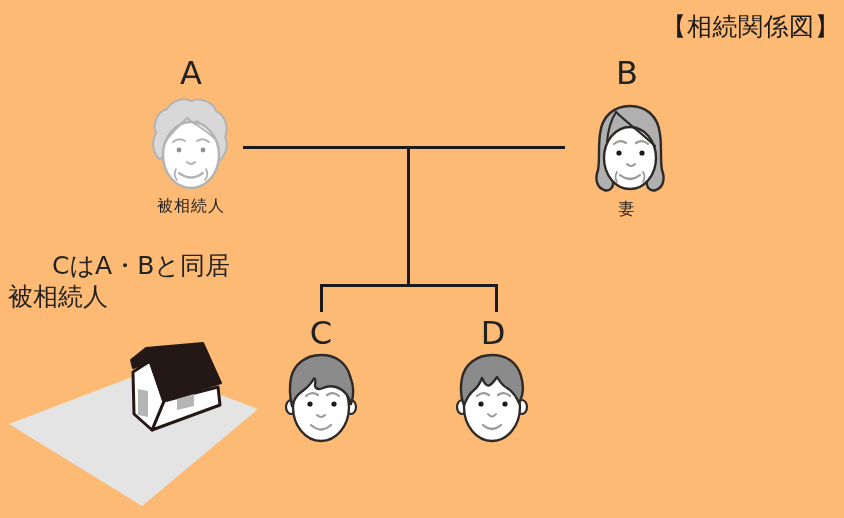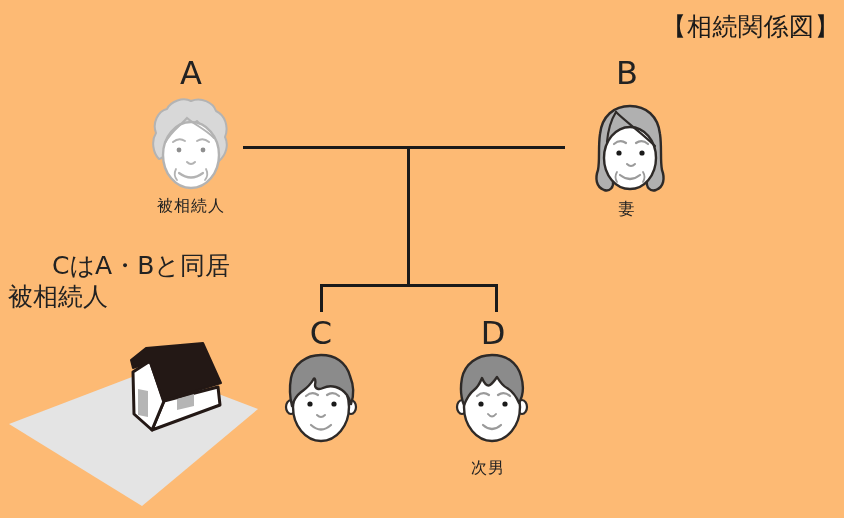--- a/index.html
+++ b/index.html
@@ -120,21 +120,20 @@
     <ellipse cx="68" cy="55" rx="5" ry="7" fill="#ffffff" stroke="#2e2a28" stroke-width="2.2"></ellipse>
     <ellipse cx="38" cy="55" rx="28" ry="34" fill="#ffffff" stroke="#2e2a28" stroke-width="2.4"></ellipse>
     <path d="M38,3 C23,3 11,12 8,26 C6,37 7,46 10,53 C13,46 16,41 20,38 C24,35 26,31 28,26 C30,31 33,35 36,33 C39,31 41,28 43,25 C46,30 49,34 53,36 C58,39 62,44 65,51 C69,44 70,34 67,24 C63,10 52,3 38,3 Z" fill="#8b8b8b" stroke="#2e2a28" stroke-width="2.4" stroke-linejoin="round"></path>
     <path d="M23,44 q6,-5 12,-1" fill="none" stroke="#9a9a9a" stroke-width="2.2" stroke-linecap="round"></path>
     <path d="M44,43 q6,-4 12,1" fill="none" stroke="#9a9a9a" stroke-width="2.2" stroke-linecap="round"></path>
     <circle cx="27" cy="52" r="2.6" fill="#1a1a1a"></circle>
     <circle cx="51" cy="52" r="2.6" fill="#1a1a1a"></circle>
     <path d="M34,62 q4,5 8,0" fill="none" stroke="#9a9a9a" stroke-width="2" stroke-linecap="round"></path>
     <path d="M29,73 q9,8 18,0" fill="none" stroke="#9a9a9a" stroke-width="2.2" stroke-linecap="round"></path>
   </svg>
-  <div class="person-role" style="left:408px; top:458px;">次男</div>
 
   <div class="note">
     <div class="indent">CはA・Bと同居</div>
     <div>被相続人</div>
   </div>
 
   <svg class="scene" width="270" height="178" viewBox="0 0 270 178">
     <polygon points="9,84 153,29 258,69 142,166" fill="#e4e4e4"></polygon>
     <g>
       <polygon points="164,61 218,47 220,65 152,90" fill="#ffffff" stroke="#231815" stroke-width="3" stroke-linejoin="round"></polygon>

